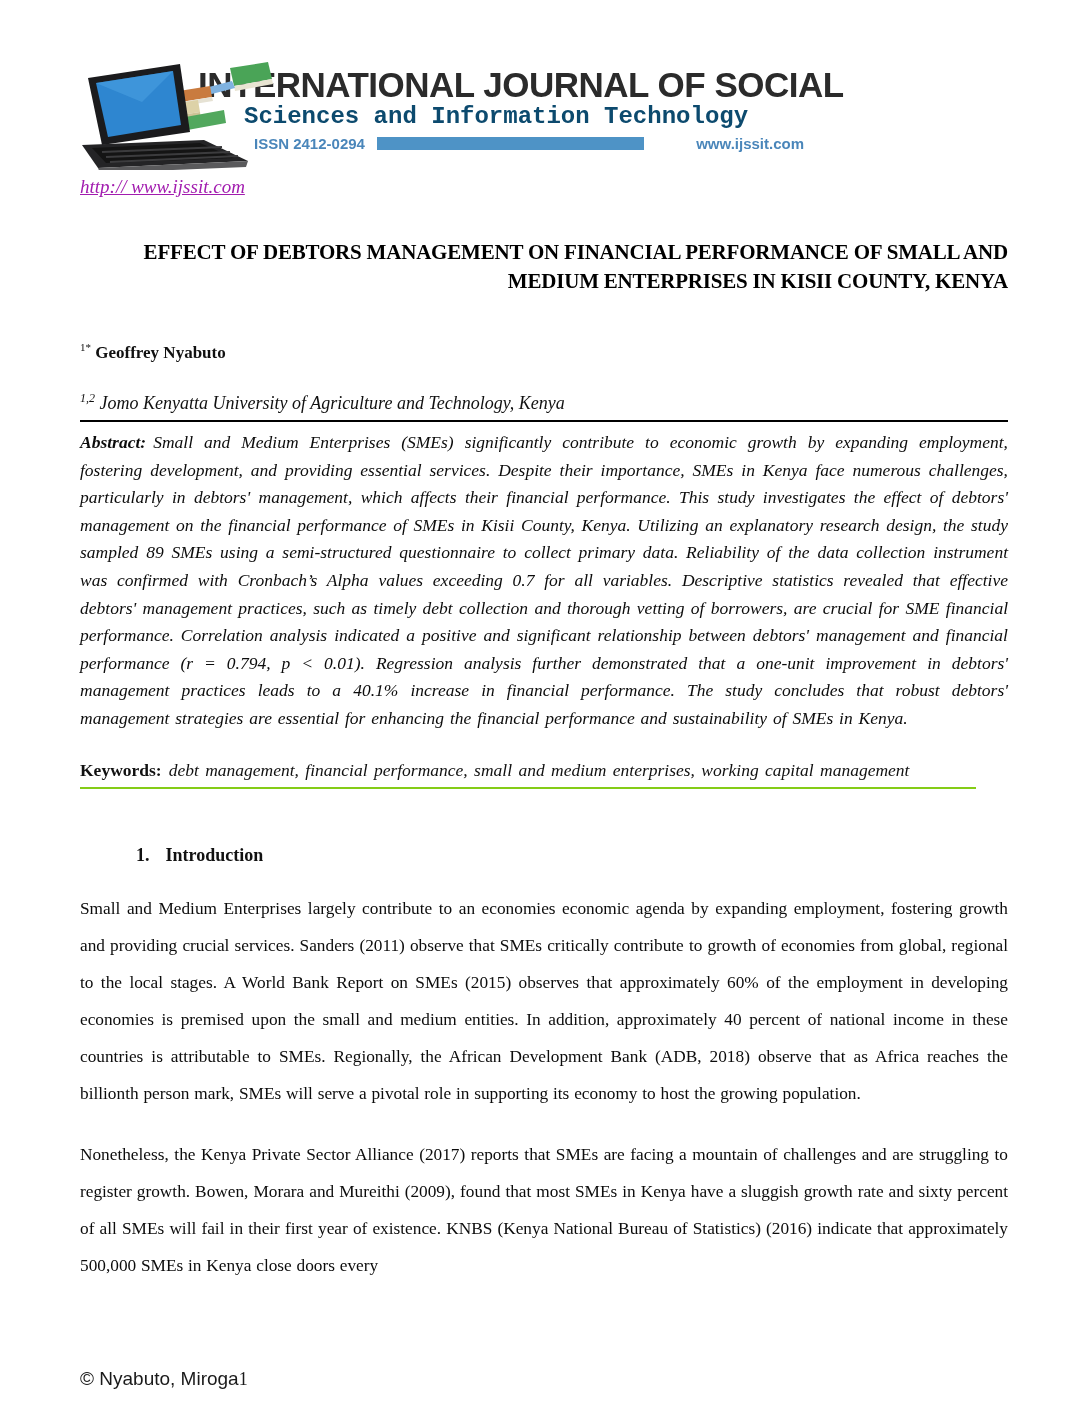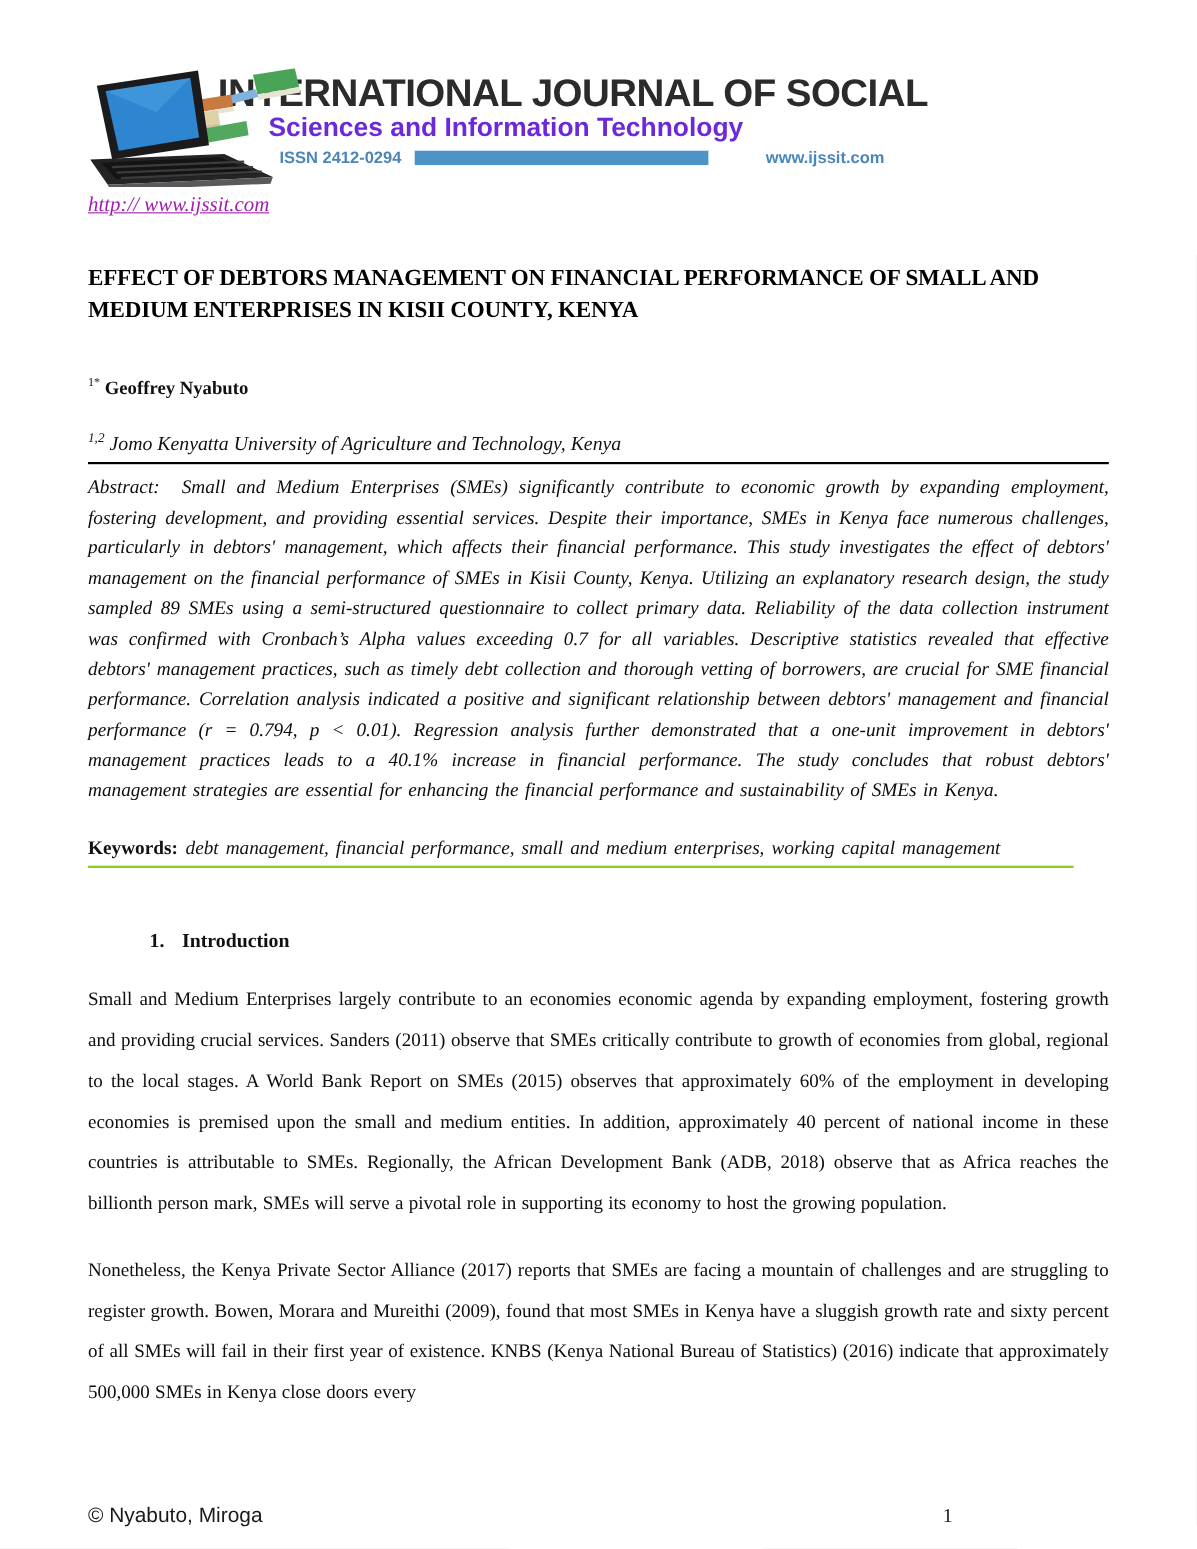--- a/index.html
+++ b/index.html
@@ -18,74 +18,74 @@
   
   .masthead { position:relative; padding-top:66px; height:168px; }
   .laptop-wrap { position:absolute; left:2px; top:62px; width:210px; height:108px; }
   .logo-text { margin-left:118px; width:662px; }
   .journal-title {
     font-family:"Liberation Sans", sans-serif;
     font-weight:700; font-size:35px; line-height:37px;
     color:#2b2b2b; letter-spacing:-0.5px; white-space:nowrap;
   }
   .journal-subtitle {
-    font-family:Liberation Sans, sans-serif;
+    font-family:Liberation Mono, monospace;
     font-weight:700; font-size:24px; line-height:27px;
-    color:#6d28d9; margin-left:46px; white-space:nowrap;
+    color:#0c4a6e; margin-left:46px; white-space:nowrap;
   }
   .issn-row { display:flex; align-items:center; margin-top:5px; margin-left:16px; width:590px; }
   .issn-label, .website-label {
     font-family:"Liberation Sans", sans-serif;
     font-weight:700; font-size:15px; color:#4a86ba; white-space:nowrap;margin-left:40px;
   }
   .issn-bar { flex:1; height:13px; background:#4e93c6; margin:0 12px; }
 
   .site-link-row { margin-top:8px; }
   .site-link {
     font-style:italic; font-size:19px; color:#a21caf;
     text-decoration:underline; cursor:pointer;
   }
 
   
   .paper-title {
     margin:40px auto 0; max-width:950px;
-    text-align:left; font-weight:700; font-size:21px; line-height:29px;
+    text-align:right; font-weight:700; font-size:21px; line-height:29px;
     color:#000; letter-spacing:-0.2px;
   }
   .authors-row { display:flex; margin-top:42px; }
   .author-col { width:50%; text-align:left; font-size:17px; line-height:29px; }
   .sup { vertical-align:super; font-size:11px; line-height:0; }
   .author-name { font-weight:700; }
   .affiliation-row { margin-top:26px; font-style:italic; font-size:18px; }
   .affil-sup { vertical-align:super; font-size:12px; line-height:0; }
   .head-rule { border-bottom:2px solid #000; margin-top:6px; }
 
   
   .abstract {
     margin-top:7px; font-style:italic; font-size:17.5px; line-height:27.6px;
     text-align:justify; word-spacing:1.5px; color:#0c0c0c;
   }
-  .abs-label { font-weight:400; margin-right:20px; }
+  .abs-label { font-weight:700; margin-right:7px; }
   .keywords-wrap { width:96.5%; border-bottom:2px solid #84cc16; padding-bottom:3px; margin-top:24px; }
   .keywords { font-size:17.5px; line-height:27.6px; text-align:justify; word-spacing:2px; }
   .kw-label { font-weight:700; margin-right:7px; }
   .kw-text { font-style:italic; }
 
   
   .section-heading { margin-top:56px; margin-left:56px; font-weight:700; font-size:18px; }
   .section-number { margin-right:16px; }
   .para {
     margin-top:24px; font-size:17.3px; line-height:37px;
     text-align:justify; word-spacing:0.5px; color:#0c0c0c;
   }
 
   
   .footer {
     position:absolute; left:80px; right:80px; bottom:18px;
-    display:flex; justify-content:space-between; align-items:baseline;
+    display:flex; justify-content:flex-start; align-items:baseline;
     font-family:"Liberation Sans", sans-serif; font-size:19px; color:#1a1a1a;
   }
   .page-number { margin-right:142px; font-family:"Liberation Serif", serif; font-size:18px; }
 </style>
 </head>
 <body>
 
 <div class="page">
 
   <div class="masthead">

